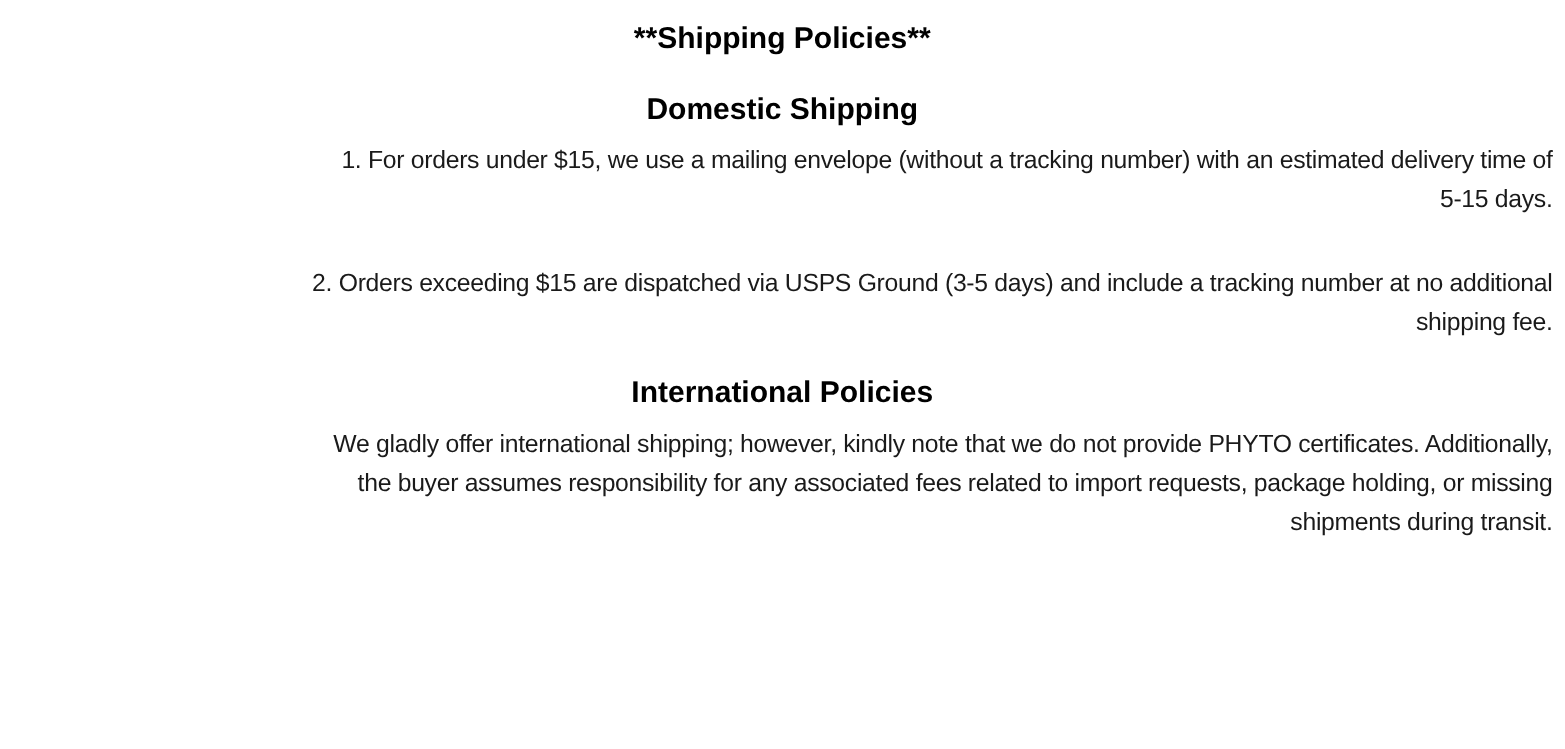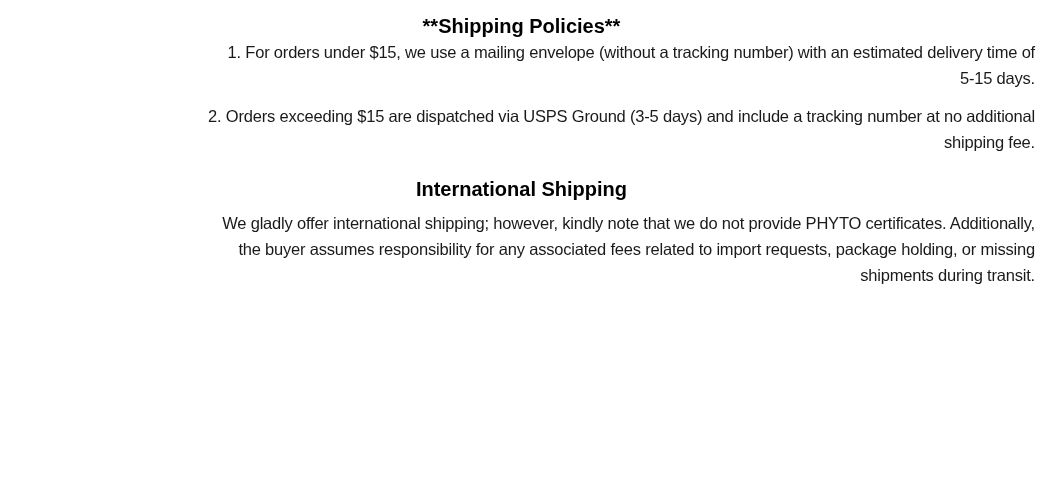--- a/index.html
+++ b/index.html
@@ -39,37 +39,38 @@
   }
   .paragraph {
     margin: 0;
     font-size: 16.5px;
     line-height: 26px;
     letter-spacing: -0.2px;
     white-space: pre-line;
     text-align: right;
   }
   .paragraph + .paragraph {
-    margin-top: 12px;
+    margin-top: 30px;
   }
 </style>
 </head>
 <body>
 
 <div class="page">
 
   <h1 class="doc-title">**Shipping Policies**</h1>
 
   <div class="section">
+    <h2 class="section-heading">Domestic Shipping</h2>
     <p class="paragraph">1. For orders under $15, we use a mailing envelope (without a tracking number) with an estimated delivery time of
 5-15 days.</p>
     <p class="paragraph">2. Orders exceeding $15 are dispatched via USPS Ground (3-5 days) and include a tracking number at no additional
 shipping fee.</p>
   </div>
 
   <div class="section">
-    <h2 class="section-heading">International Shipping</h2>
+    <h2 class="section-heading">International Policies</h2>
     <p class="paragraph">We gladly offer international shipping; however, kindly note that we do not provide PHYTO certificates. Additionally,
 the buyer assumes responsibility for any associated fees related to import requests, package holding, or missing
 shipments during transit.</p>
   </div>
 
 </div>
 
 </body></html>

